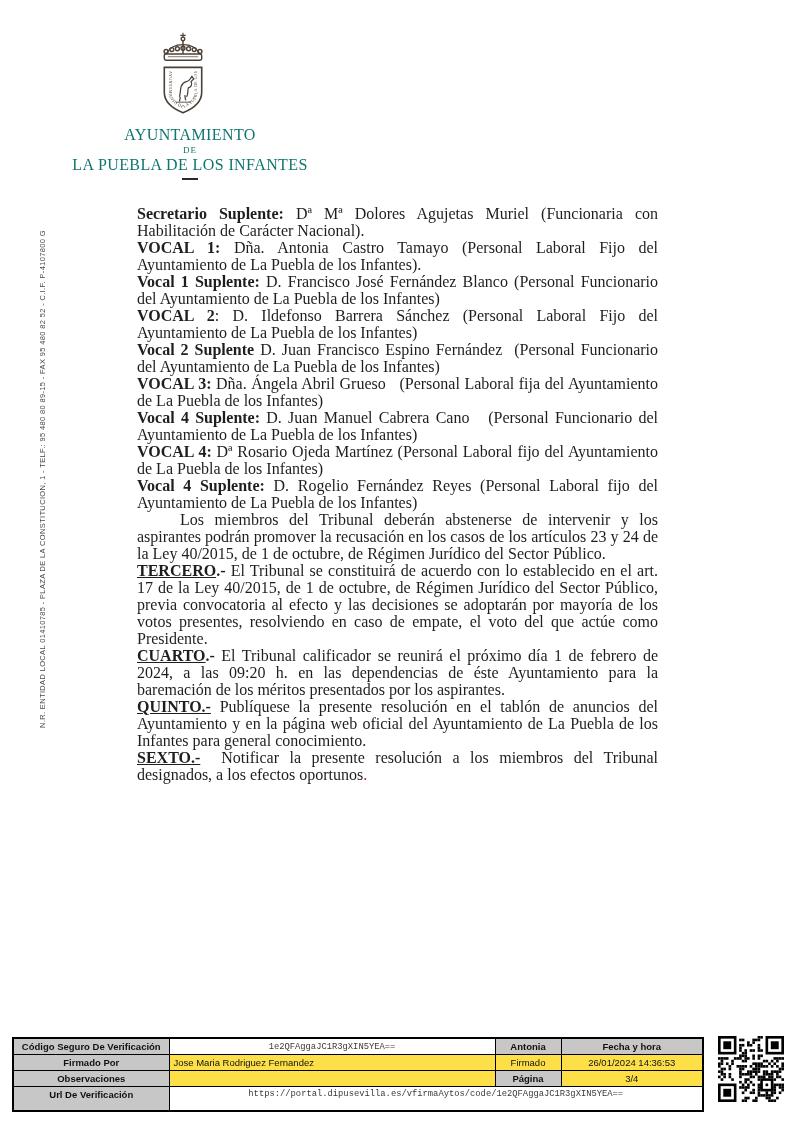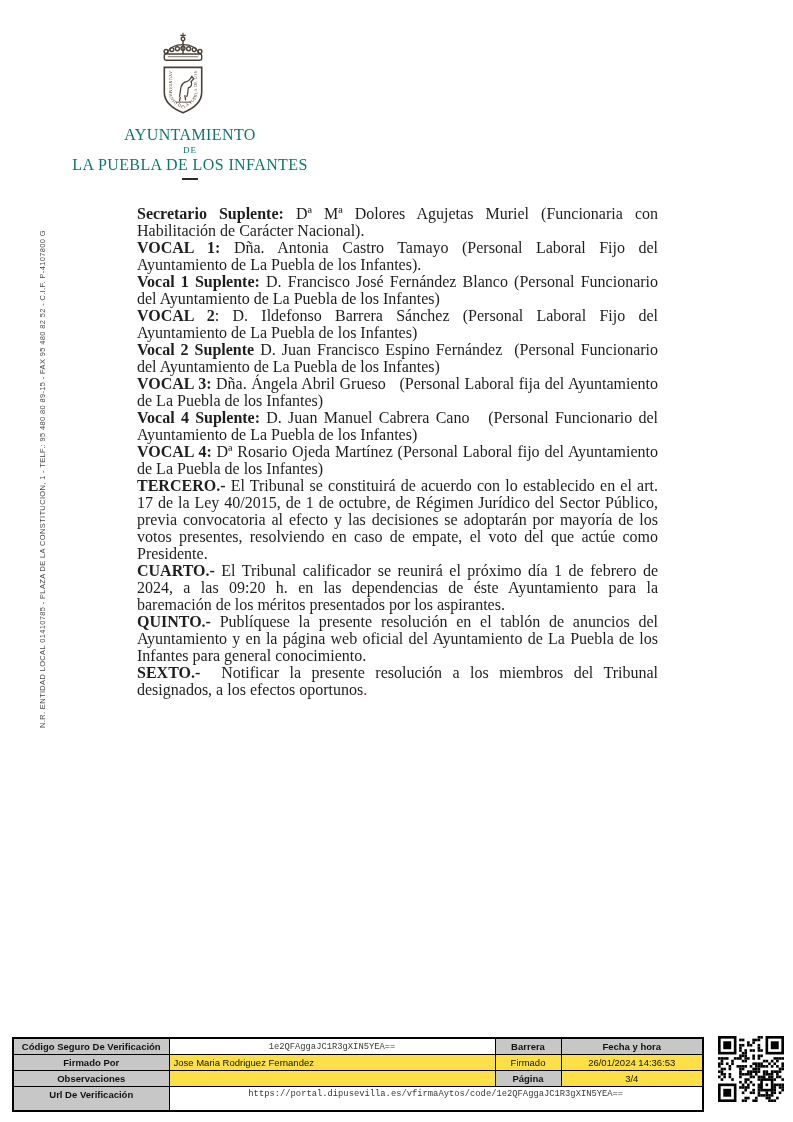--- a/index.html
+++ b/index.html
@@ -28,21 +28,21 @@
   
   #doc-body{
     position:absolute;left:137px;top:205px;width:521px;
     font-size:16px;line-height:17px;text-align:justify;color:#1e1e1e;
   }
   #doc-body p{margin:0;}
   p.gap-xl{margin-top:28px;}
   p.gap-std{margin-top:16px;}
   p.indent{text-indent:43px;}
   .r-b{font-weight:bold;}
-  .r-bu{font-weight:bold;}
+  .r-bu{font-weight:bold;text-decoration:underline;}
   .r-red{color:#b22;}
 
   
   #footer-table{
     position:absolute;left:12px;top:1037px;width:690px;
     border-collapse:collapse;table-layout:fixed;
     font-family:"Liberation Sans", sans-serif;font-size:9.5px;color:#111;
     border:2px solid #000;
   }
   #footer-table td{border:1px solid #000;padding:0 4px;height:15px;overflow:hidden;white-space:nowrap;}
@@ -104,38 +104,40 @@
 
   <div id="doc-body">
       <p class="para gap-none"><span class="r-b">Secretario Suplente:</span><span> Dª Mª Dolores Agujetas Muriel (Funcionaria con Habilitación de Carácter Nacional).</span></p>
       <p class="para gap-xl"><span class="r-b">VOCAL 1:</span><span> Dña. Antonia Castro Tamayo (Personal Laboral Fijo del Ayuntamiento de La Puebla de los Infantes).</span></p>
       <p class="para gap-tight"><span class="r-b">Vocal 1 Suplente:</span><span> D. Francisco José Fernández Blanco (Personal Funcionario del Ayuntamiento de La Puebla de los Infantes)</span></p>
       <p class="para gap-std"><span class="r-b">VOCAL 2</span><span>: D. Ildefonso Barrera Sánchez (Personal Laboral Fijo del Ayuntamiento de La Puebla de los Infantes)</span></p>
       <p class="para gap-tight"><span class="r-b">Vocal 2 Suplente</span><span> D. Juan Francisco Espino Fernández&nbsp; (Personal Funcionario del Ayuntamiento de La Puebla de los Infantes)</span></p>
       <p class="para gap-std"><span class="r-b">VOCAL 3:</span><span> Dña. Ángela Abril Grueso&nbsp;&nbsp; (Personal Laboral fija del Ayuntamiento de La Puebla de los Infantes)</span></p>
       <p class="para gap-tight"><span class="r-b">Vocal 4 Suplente:</span><span> D. Juan Manuel Cabrera Cano&nbsp;&nbsp; (Personal Funcionario del Ayuntamiento de La Puebla de los Infantes)</span></p>
       <p class="para gap-std"><span class="r-b">VOCAL 4:</span><span> Dª Rosario Ojeda Martínez (Personal Laboral fijo del Ayuntamiento de La Puebla de los Infantes)</span></p>
+      <p class="para gap-tight"><span class="r-b">Vocal 4 Suplente:</span><span> D. Rogelio Fernández Reyes (Personal Laboral fijo del Ayuntamiento de La Puebla de los Infantes)</span></p>
+      <p class="para gap-std indent"><span>Los miembros del Tribunal deberán abstenerse de intervenir y los aspirantes podrán promover la recusación en los casos de los artículos 23 y 24 de la Ley 40/2015, de 1 de octubre, de Régimen Jurídico del Sector Público.</span></p>
       <p class="para gap-std"><span class="r-bu">TERCERO</span><span class="r-b">.-</span><span> El Tribunal se constituirá de acuerdo con lo establecido en el art. 17 de la Ley 40/2015, de 1 de octubre, de Régimen Jurídico del Sector Público, previa convocatoria al efecto y las decisiones se adoptarán por mayoría de los votos presentes, resolviendo en caso de empate, el voto del que actúe como Presidente.</span></p>
       <p class="para gap-std"><span class="r-bu">CUARTO</span><span class="r-b">.-</span><span> El Tribunal calificador se reunirá el próximo día 1 de febrero de 2024, a las 09:20 h. en las dependencias de éste Ayuntamiento para la baremación de los méritos presentados por los aspirantes.</span></p>
       <p class="para gap-std"><span class="r-bu">QUINTO.-</span><span> Publíquese la presente resolución en el tablón de anuncios del Ayuntamiento y en la página web oficial del Ayuntamiento de La Puebla de los Infantes para general conocimiento.</span></p>
       <p class="para gap-std"><span class="r-bu">SEXTO.-</span><span>&nbsp; Notificar la presente resolución a los miembros del Tribunal designados, a los efectos oportunos</span><span class="r-red">.</span></p>
     </div>
 
   <table id="footer-table">
     <colgroup>
         <col style="width:156px">
         <col style="width:326px">
         <col style="width:66px">
         <col style="width:142px">
       </colgroup>
     <tbody>
         <tr>
       <td class="lbl">Código Seguro De Verificación</td>
       <td class="mono">1e2QFAggaJC1R3gXIN5YEA==</td>
-      <td class="hdr">Barrera</td>
+      <td class="hdr">Antonia</td>
       <td class="hdr">Fecha y hora</td>
     </tr>
     <tr>
       <td class="lbl">Firmado Por</td>
       <td class="val">Jose Maria Rodriguez Fernandez</td>
       <td class="val center">Firmado</td>
       <td class="val center">26/01/2024 14:36:53</td>
     </tr>
     <tr>
       <td class="lbl">Observaciones</td>

